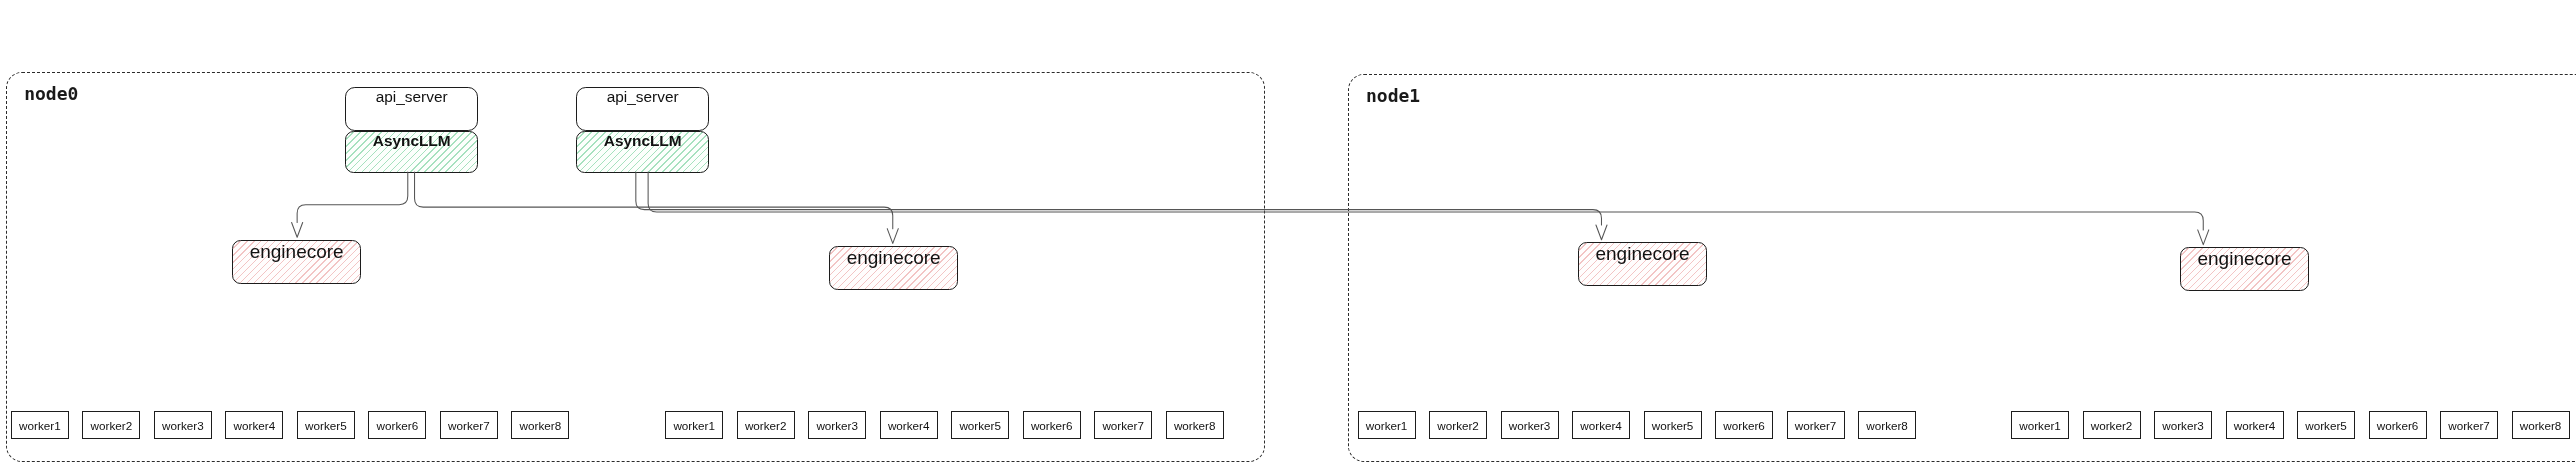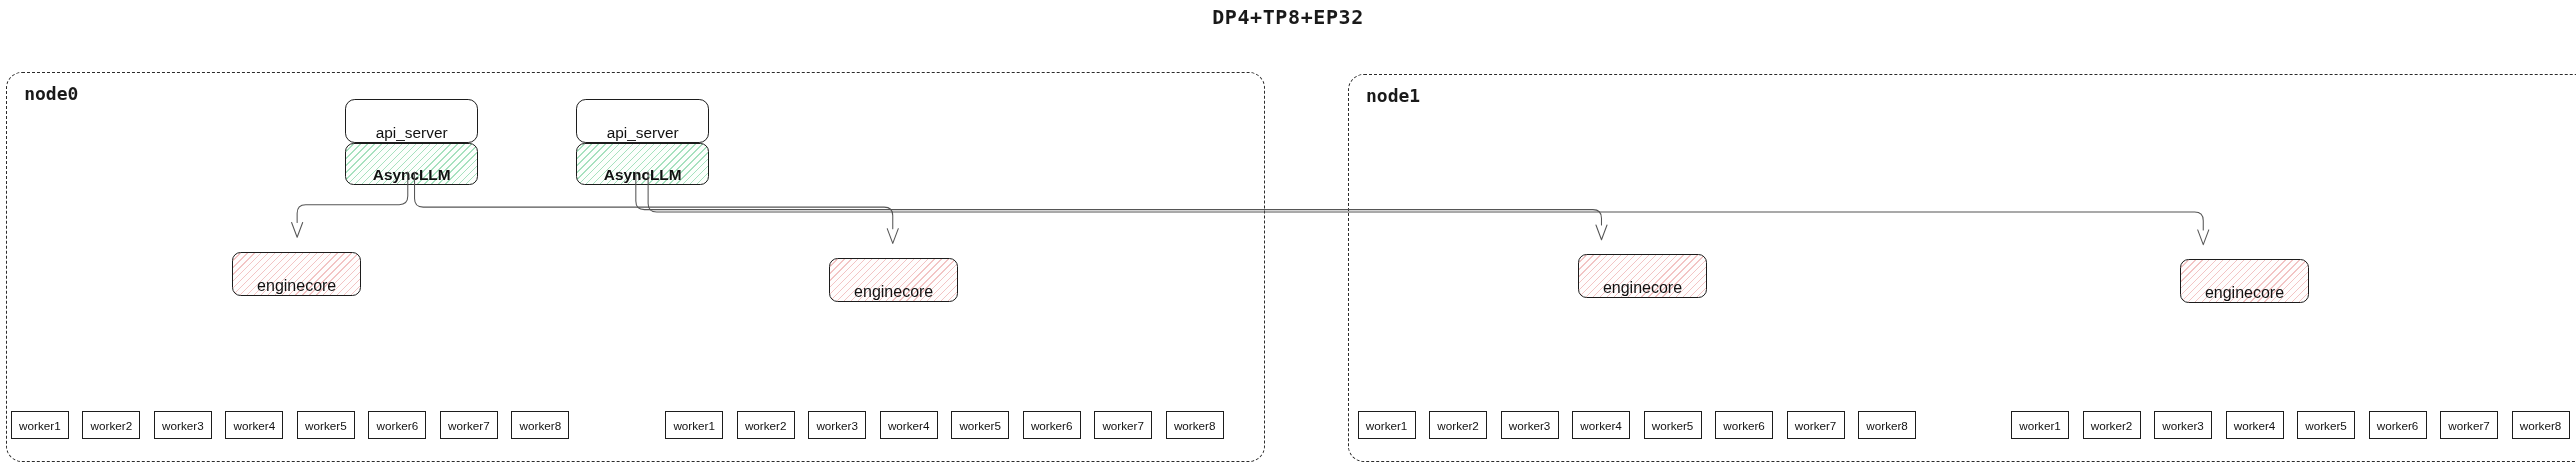--- a/index.html
+++ b/index.html
@@ -27,27 +27,26 @@
     position:absolute;left:17px;top:9.8px;
     font-family:"DejaVu Sans Mono",monospace;
     font-size:18px;font-weight:600;color:#1a1a1a;
   }
   .box{
     position:absolute;
     box-sizing:border-box;
     border:1.5px solid #1c1c1c;
     border-radius:9.8px;
     background:#ffffff;
-    display:flex;align-items:flex-end;justify-content:center;
+    display:flex;align-items:flex-start;justify-content:center;
     color:#111;
-    margin-top:12px;
   }
   .api-box{width:133px;height:44px;font-size:15.4px;}
   .llm-box{width:133px;height:42px;font-size:15.4px;border-radius:8.6px;}
-  .engine-box{width:129px;height:44px;font-size:16px;border-radius:8.6px;}
+  .engine-box{width:129px;height:44px;font-size:19px;border-radius:8.6px;}
   .hatch-green{
     background:repeating-linear-gradient(135deg,
       rgba(110,205,150,0.60) 0, rgba(110,205,150,0.60) 1px,
       transparent 1px, transparent 4.9px) #fcfffc;
     font-weight:bold;
   }
   .hatch-red{
     background:repeating-linear-gradient(135deg,
       rgba(232,150,150,0.55) 0, rgba(232,150,150,0.55) 0.9px,
       transparent 0.9px, transparent 4.9px) #fffdfd;
@@ -69,21 +68,20 @@
     position:absolute;left:0;top:0;width:2576px;height:469px;
     pointer-events:none;
   }
   .edges path{fill:none;stroke:#555555;stroke-width:1.7;stroke-linecap:round;stroke-linejoin:round;}
 </style>
 </head>
 <body>
 
 <div class="canvas">
 
-  <div class="diagram-title">DP4+TP8+EP32</div>
 
   <div class="node" style="left:6.2px;top:72px;width:1257px;height:388px;">
     <div class="node-label">node0</div>
 
     <div class="box api-box" style="left:338px;top:14px;">
       <span>api_server</span>
     </div>
     <div class="box llm-box hatch-green" style="left:338px;top:58px;">
       <span>AsyncLLM</span>
     </div>

